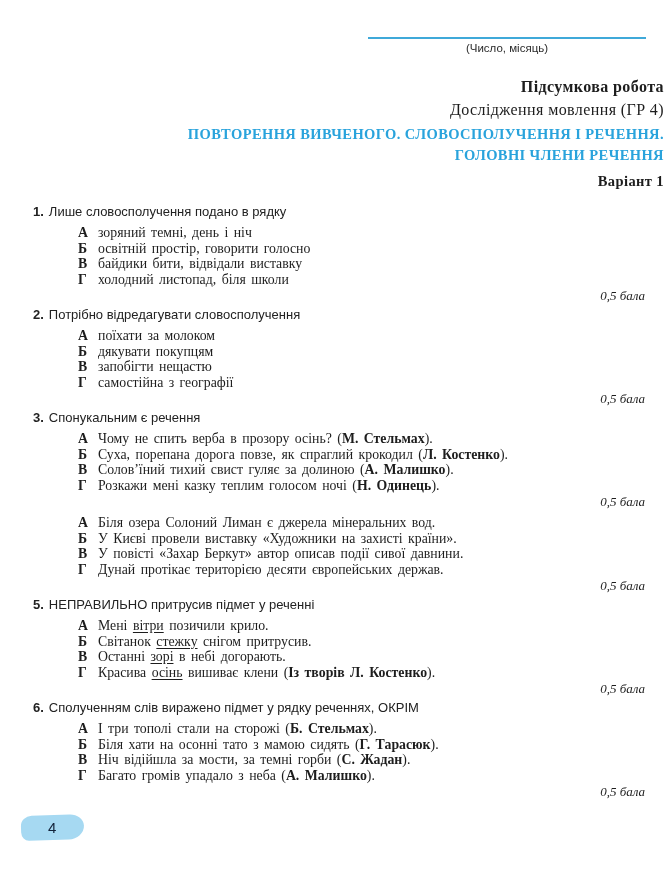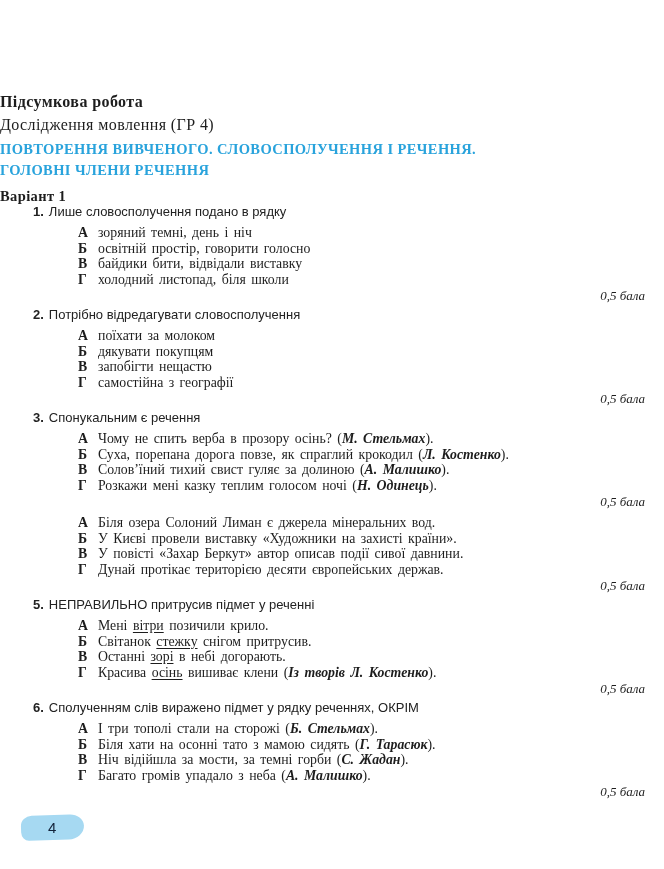--- a/index.html
+++ b/index.html
@@ -27,23 +27,22 @@
     font-size: 11.5px;
     color: #2b2b2b;
     margin-top: 3px;
   }
 
   
   .center-line {
     position: absolute;
     left: 0;
     width: 100%;
-    text-align: left;
+    text-align: right;
     letter-spacing: 0.4px;
-    margin-top: 15px;
   }
   .title1 { top: 78px;  font-size: 16px; font-weight: bold; }
   .title2 { top: 101px; font-size: 16px; }
   .topic  {
     top: 124px;
     font-size: 14.5px;
     font-weight: bold;
     color: #29a3dc;
     line-height: 21px;
   }
@@ -70,21 +69,21 @@
     word-spacing: 2px;
   }
   .option { line-height: 15.5px; }
   .opt-letter {
     font-weight: bold;
     display: inline-block;
     min-width: 13px;
     margin-right: 7px;
   }
   .opt-text .u { text-decoration: underline; text-underline-offset: 2px; text-align: right; }
-  .opt-text .author { font-style: italic; font-weight: bold; }
+  .opt-text .author { font-weight: bold; }
   .score {
     text-align: right;
     font-style: italic;
     font-size: 13px;
     line-height: 15px;
     margin-top: 1px;
     color: #1d1d1d;
   }
 
   
@@ -106,20 +105,23 @@
     font-size: 15px;
     color: #13233a;
     transform: rotate(2deg);
   }
 </style>
 </head>
 <body>
 
 <div class="page">
 
+  <div class="date-block">
+    <div class="date-label">(Число, місяць)</div>
+  </div>
 
   <div class="center-line title1">Підсумкова робота</div>
   <div class="center-line title2">Дослідження мовлення (ГР 4)</div>
   <div class="center-line topic">
     <div>ПОВТОРЕННЯ ВИВЧЕНОГО. СЛОВОСПОЛУЧЕННЯ І РЕЧЕННЯ.</div>
     <div>ГОЛОВНІ ЧЛЕНИ РЕЧЕННЯ</div>
   </div>
   <div class="center-line variant">Варіант 1</div>
 
   <div class="questions">

